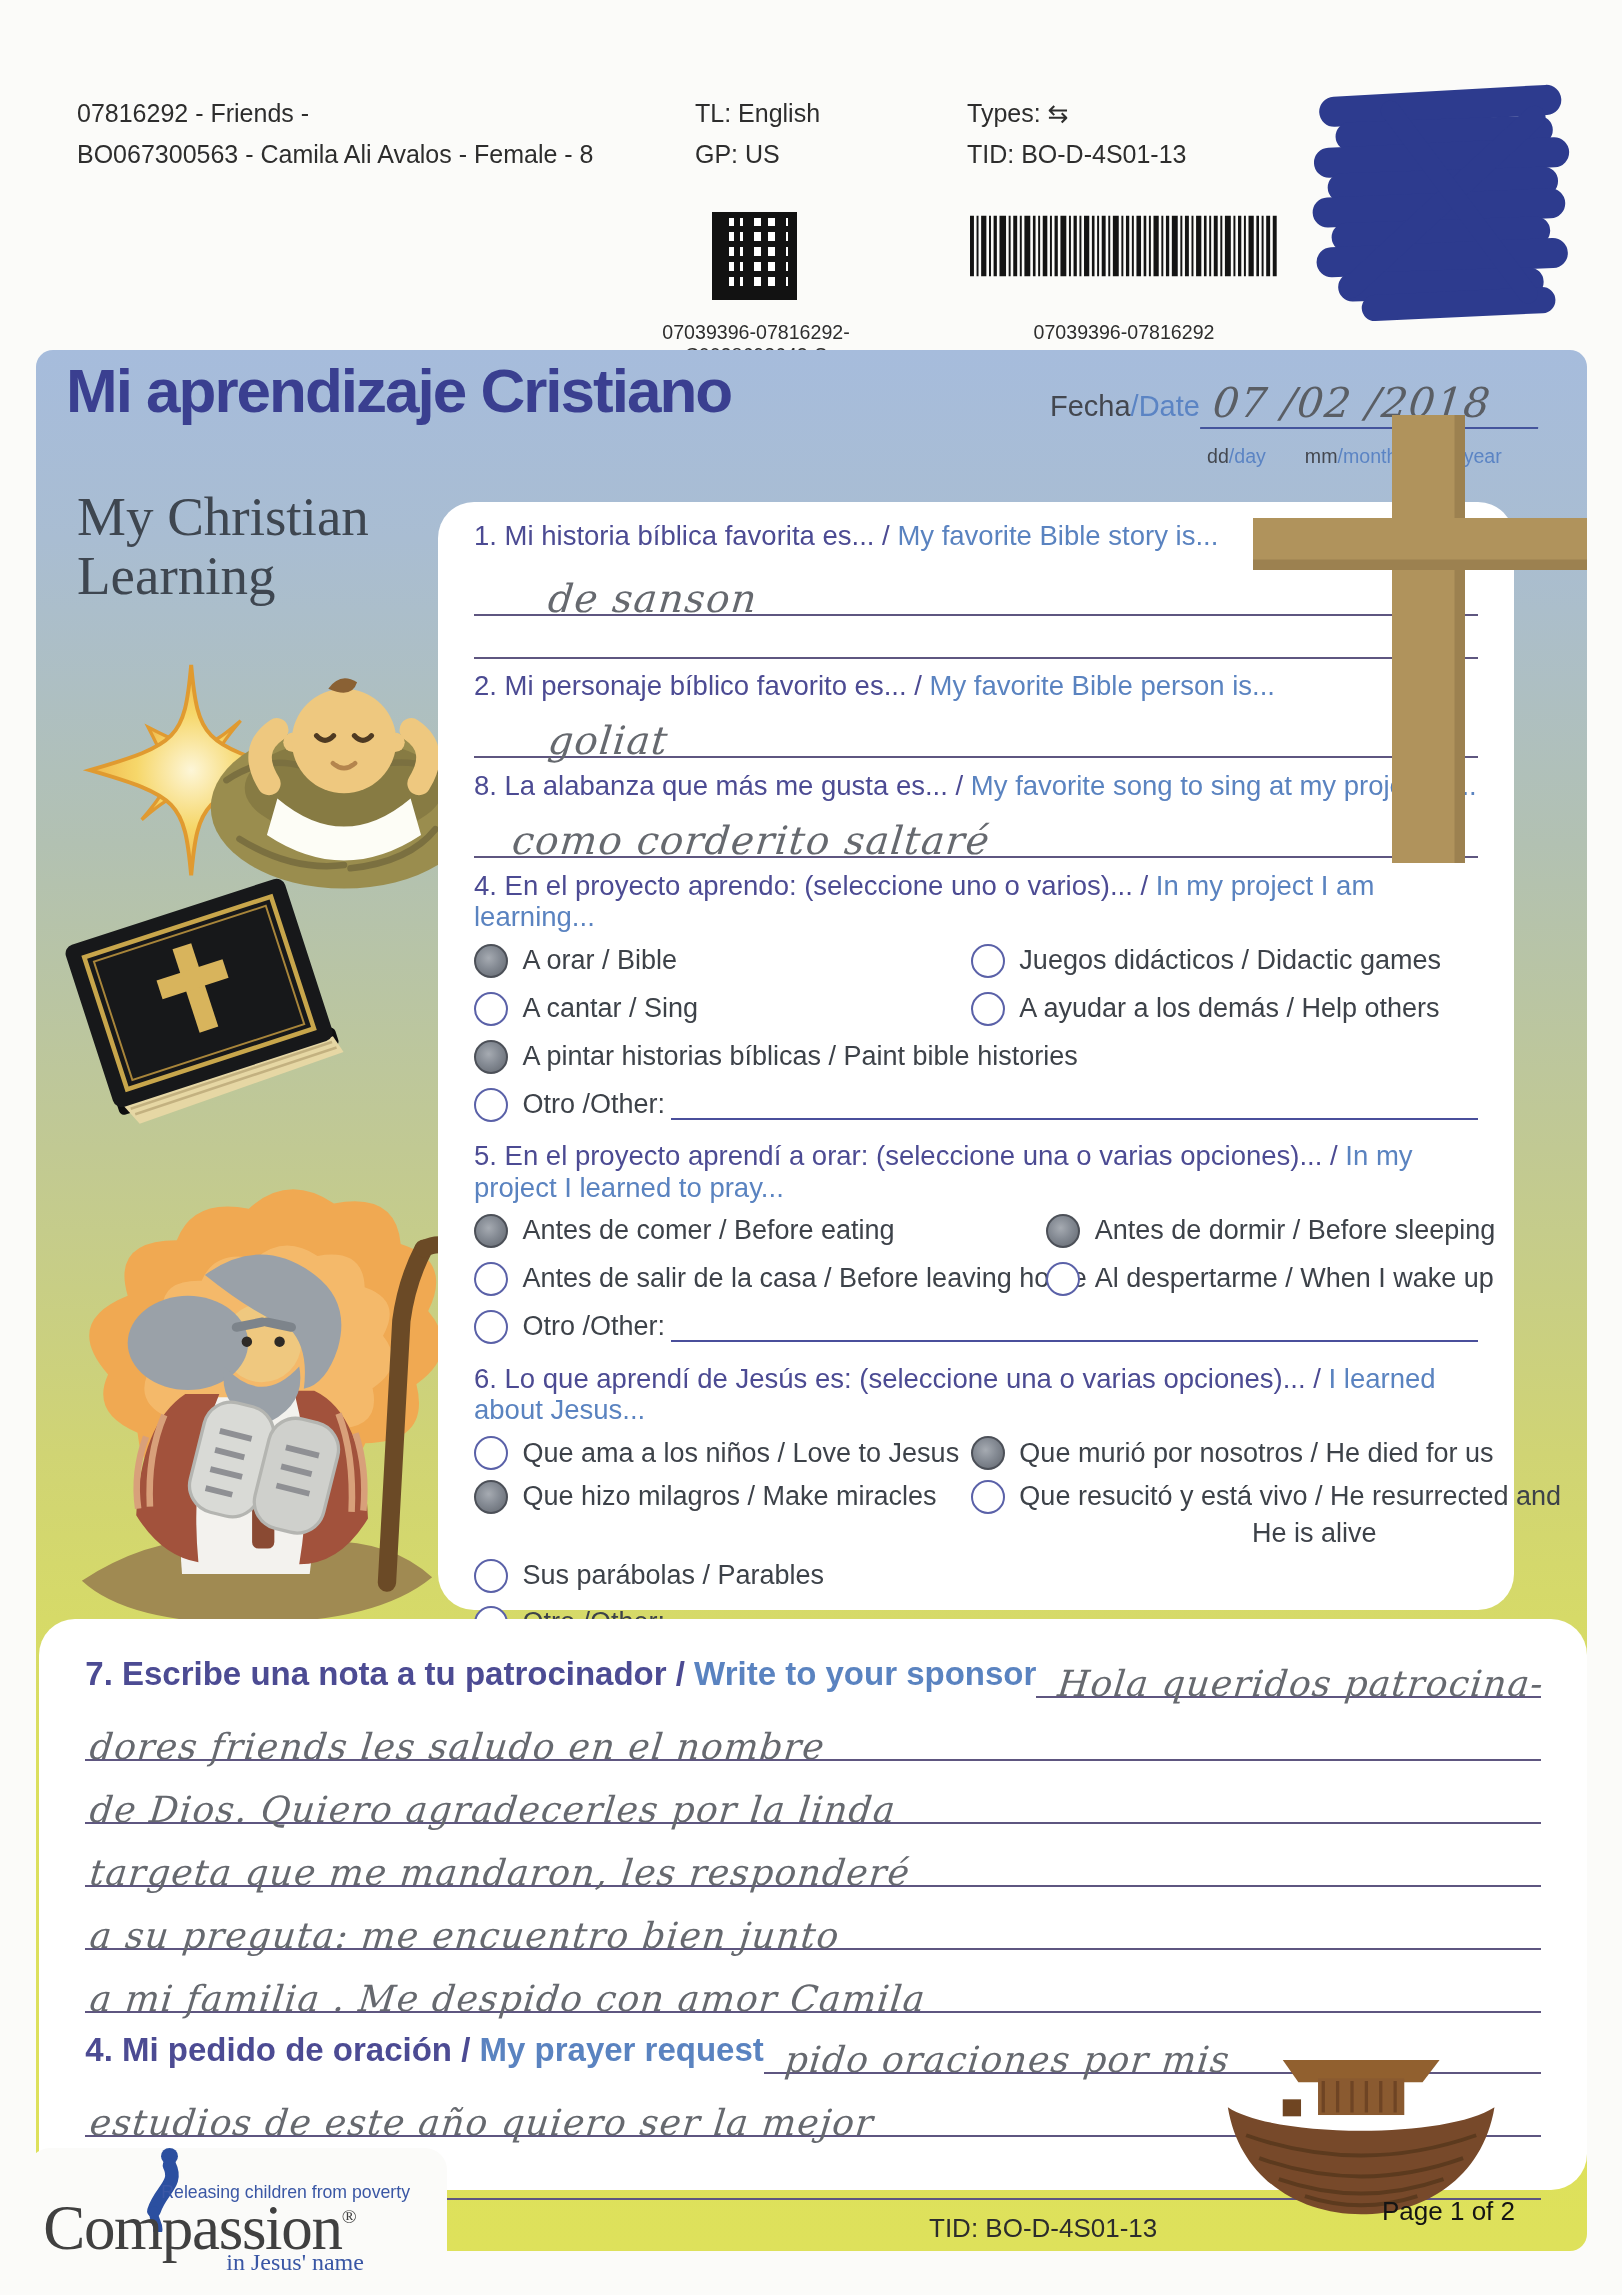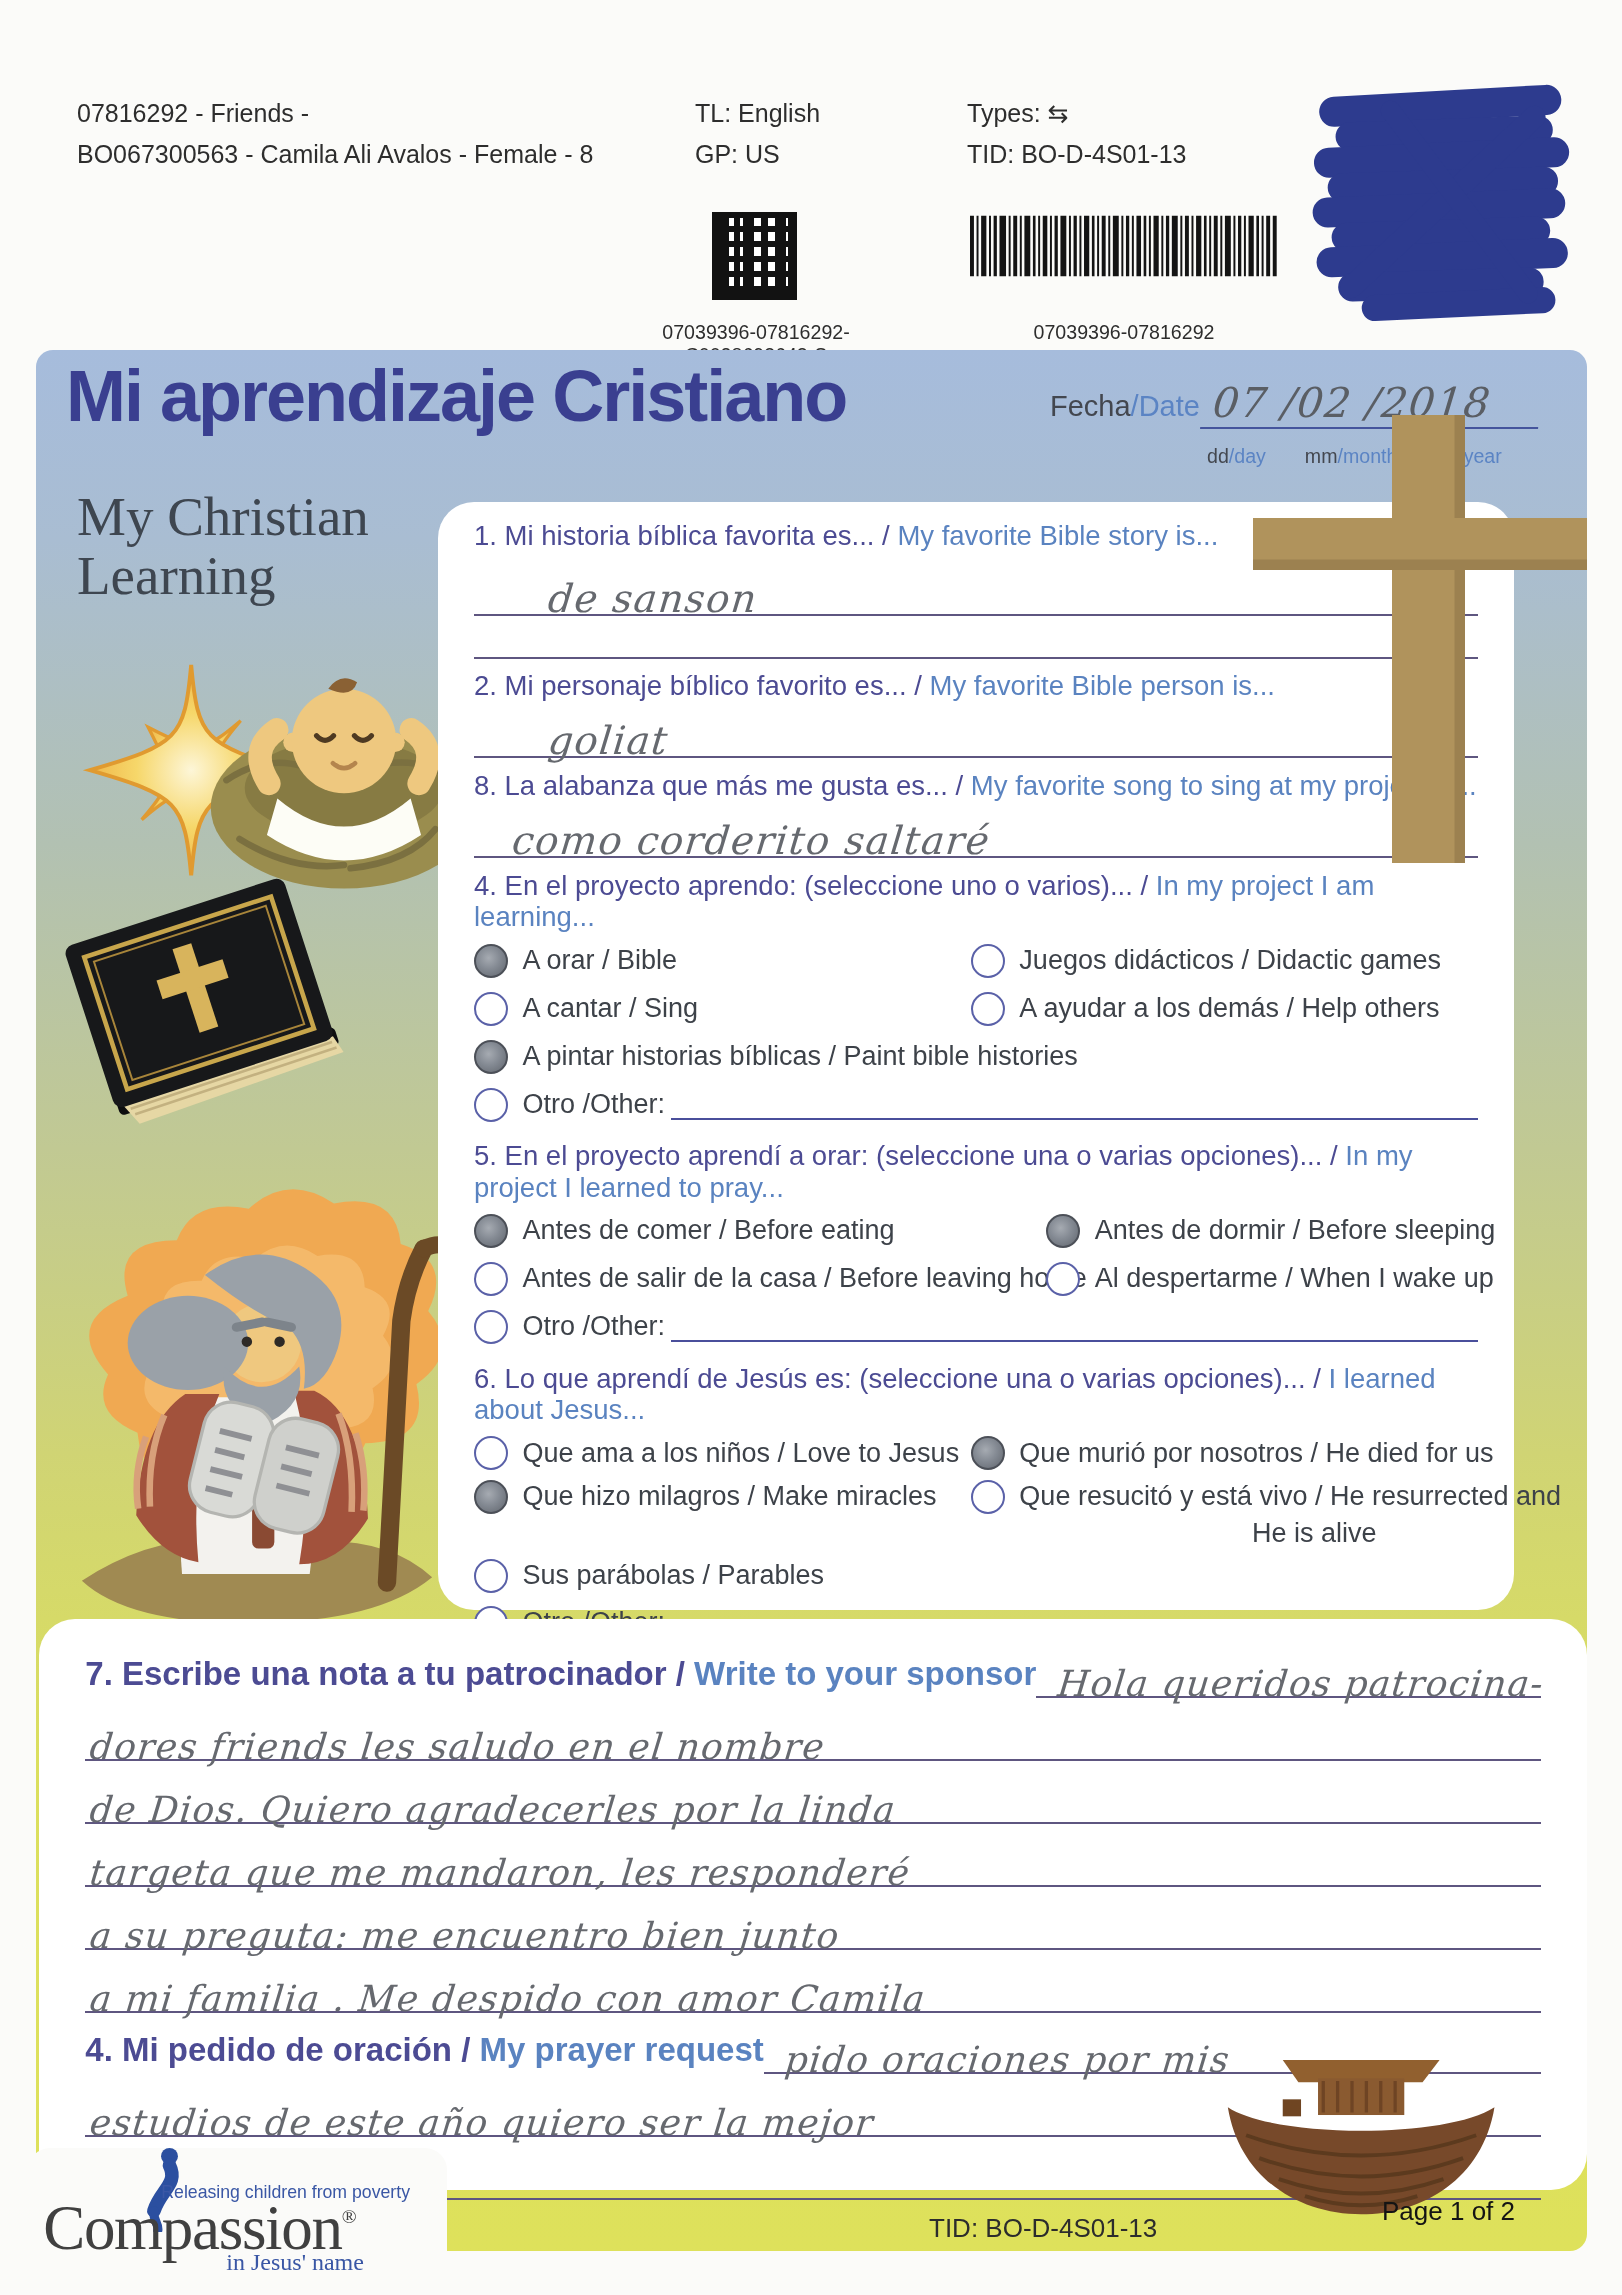--- a/index.html
+++ b/index.html
@@ -20,21 +20,21 @@
       border-left:8.5px solid #121212;border-bottom:8.5px solid #121212;
       border-top:6.5px dashed #121212;border-right:6.5px dashed #121212;box-sizing:border-box;}
   #qr-cap{position:absolute;left:612px;top:321px;width:288px;text-align:center;font-size:19.6px;color:#2d2d2d;}
   #barcode{position:absolute;left:970px;top:215px;width:308px;height:62px;}
   #bc-cap{position:absolute;left:1016px;top:321px;width:216px;text-align:center;font-size:19.6px;color:#2d2d2d;}
   #scribble{position:absolute;left:1312px;top:71px;width:265px;height:262px;}
 
   
   #form{position:absolute;left:36px;top:350px;width:1551px;height:1901px;border-radius:17px;overflow:hidden;
         background:linear-gradient(180deg,#a6bcdc 0%,#a9bdd2 10%,#b2c1b2 26%,#c1c993 42%,#d0d474 58%,#dbdf5e 74%,#dee15b 100%);}
-  #form-title{position:absolute;left:30px;top:5.2px;font-size:72px;font-weight:bold;color:#3a3f90;letter-spacing:-2px;white-space:nowrap;}
+  #form-title{position:absolute;left:30px;top:5.2px;font-size:62px;font-weight:bold;color:#3a3f90;letter-spacing:-2px;white-space:nowrap;}
   #subtitle{position:absolute;left:41px;top:138px;font-size:55px;color:#3e4650;line-height:1.07;font-weight:500;font-family:Liberation Serif, serif;}
 
   #date-block{position:absolute;left:1014px;top:29px;width:530px;}
   .date-row{display:flex;align-items:flex-end;}
   .dlab{font-size:29px;white-space:nowrap;padding-bottom:6.5px;}
   .d-es{color:#43474f;} .d-en{color:#5b84c4;}
   #date-value{font-family:"DejaVu Serif",serif;font-style:italic;font-size:41px;color:#5a5e64;
               border-bottom:2.6px solid #44549c;padding:0 13px 0 10.5px;min-width:314px;transform-origin:left bottom;}
   #date-hints{margin-left:157px;margin-top:16px;font-size:19.6px;display:flex;gap:39px;white-space:nowrap;}
 

